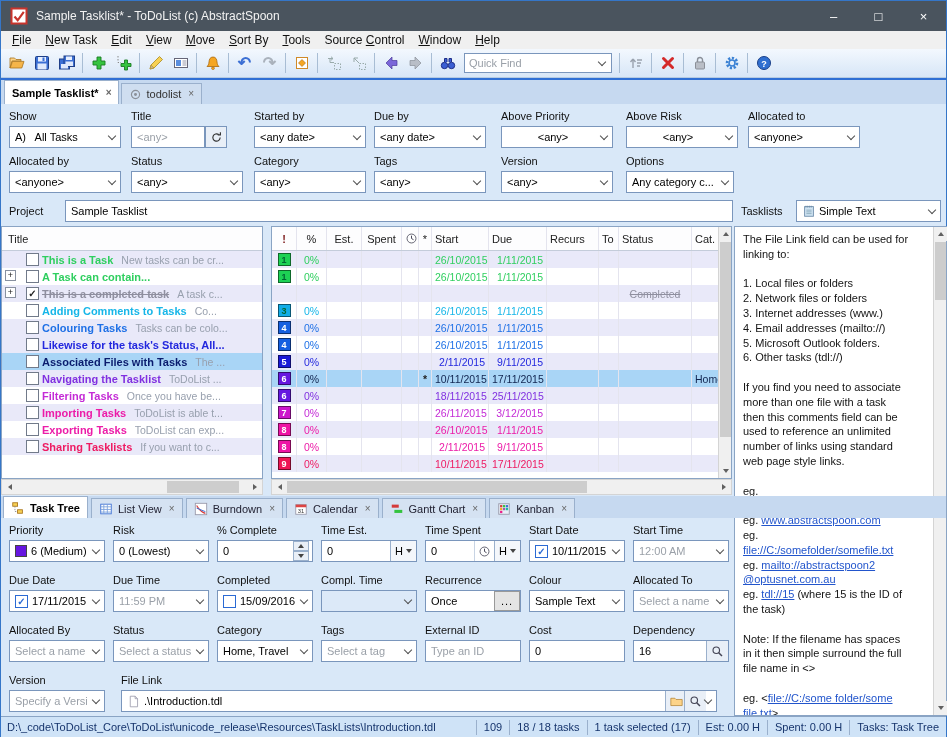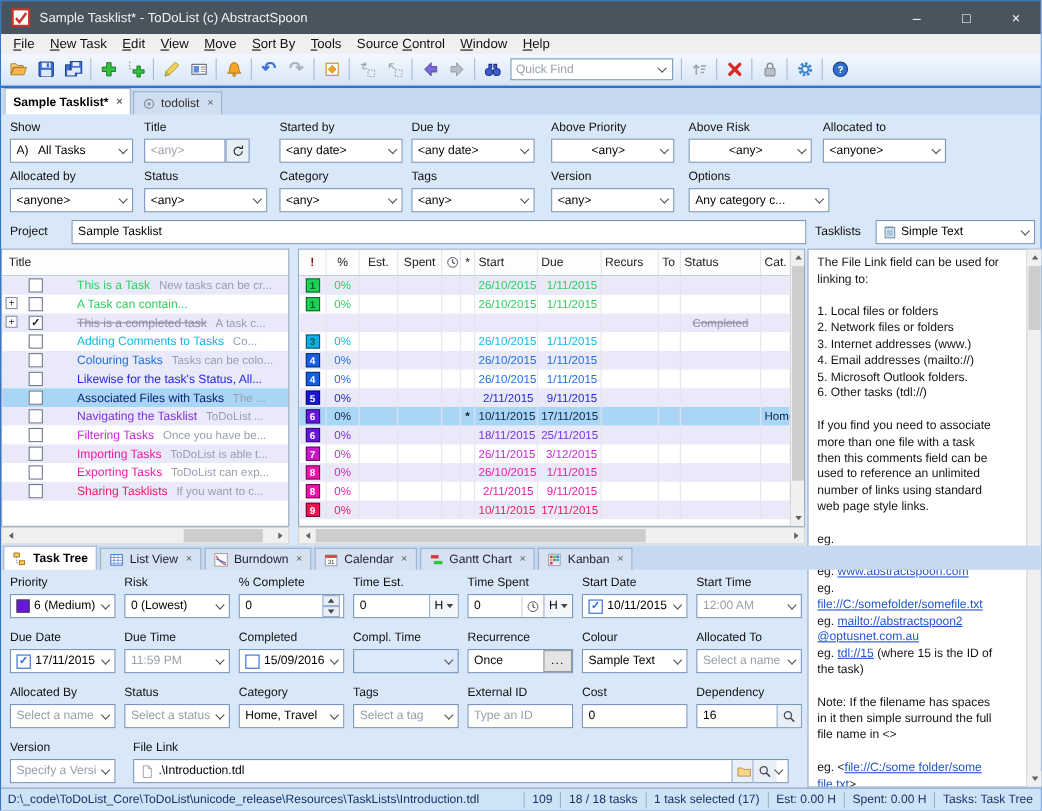--- a/index.html
+++ b/index.html
@@ -59,21 +59,21 @@
 .splitter{position:absolute;left:262px;top:0;width:8px;height:253px}
 .colspanel{position:absolute;left:270px;top:0;width:461px;height:253px;background:#fff;border:1px solid #8aa4c4;overflow:hidden}
 .gridhead{height:24px;border-bottom:1px solid #c4ccda;display:flex;align-items:center;padding-left:6px;background:#fdfdfe;color:#222}
 .cheadrow{display:flex;height:24px;border-bottom:1px solid #c4ccda;background:#fdfdfe}
 .chcell{display:flex;align-items:center;border-right:1px solid #e4e4ee;padding:0 3px;color:#222;flex:none}
 .trow{position:relative;height:17px;display:flex;align-items:center;overflow:hidden;background:#fff}
 .trow.lav,.crow.lav{background:#e9e9f9}
 .trow.sel,.crow.sel{background:#a9d5f6}
 .expandbox{position:absolute;left:3px;top:2px;width:11px;height:11px;border:1px solid #8890a0;background:#fff;font-size:9px;line-height:9px;text-align:center;color:#222}
 .cbx{position:absolute;left:24px;top:2px;width:13px;height:13px;border:1px solid #717a8a;background:#fff;font-size:10px;line-height:11px;text-align:center;color:#222;font-weight:bold}
-.ttl{margin-left:68px;font-weight:normal;white-space:nowrap;flex:none}
+.ttl{margin-left:40px;font-weight:bold;white-space:nowrap;flex:none}
 .sub{margin-left:8px;color:#98a0ae;white-space:nowrap;overflow:hidden;text-overflow:ellipsis;font-size:10.5px}
 .crow{display:flex;height:17px}
 .ccell{border-right:1px solid #e4e4ee;display:flex;align-items:center;padding:0 3px;font-size:10.5px;overflow:hidden;flex:none}
 .pribox{width:13px;height:13px;border:1px solid rgba(0,0,0,.5);font-size:9px;font-weight:bold;display:flex;align-items:center;justify-content:center;margin:auto}
 
 .vscroll{position:absolute;top:0;right:0;width:13px;bottom:0;background:#f0f0f0;border-left:1px solid #d4d4d4}
 .sbtn{position:absolute;left:0;width:13px;height:14px;display:flex;align-items:center;justify-content:center;background:#f0f0f0}
 .vthumb{position:absolute;left:1px;width:11px;background:#cdcdcd}
 .hscroll{position:absolute;top:253px;height:16px;background:#f0f0f0;border:1px solid #d4d4d4;display:flex;align-items:center}
 .hbtn{width:15px;height:14px;display:flex;align-items:center;justify-content:center;flex:none}
@@ -392,21 +392,21 @@
       <div class="combo" style="left: 373px; top: 67px; width: 112px;">
         <span class="val">&lt;any&gt;</span>
         <span class="chev"></span>
       </div>
       <div class="flabel" style="left: 500px; top: 51px;">Version</div>
       <div class="combo" style="left: 500px; top: 67px; width: 112px;">
         <span class="val">&lt;any&gt;</span>
         <span class="chev"></span>
       </div>
       <div class="flabel" style="left: 625px; top: 51px;">Options</div>
-      <div class="combo" style="left: 625px; top: 67px; width: 128px;">
+      <div class="combo" style="left: 625px; top: 67px; width: 108px;">
         <span class="val">Any category c...</span>
         <span class="chev"></span>
       </div>
     </div>
 
   <div class="projectbar">
     <span class="flabel" style="left:8px;top:8px">Project</span>
     <div class="textbox" style="left:64px;top:3px;width:668px"><span>Sample Tasklist</span></div>
     <span class="flabel" style="left:740px;top:8px">Tasklists</span>
     <div class="combo" style="left:795px;top:3px;width:145px">

